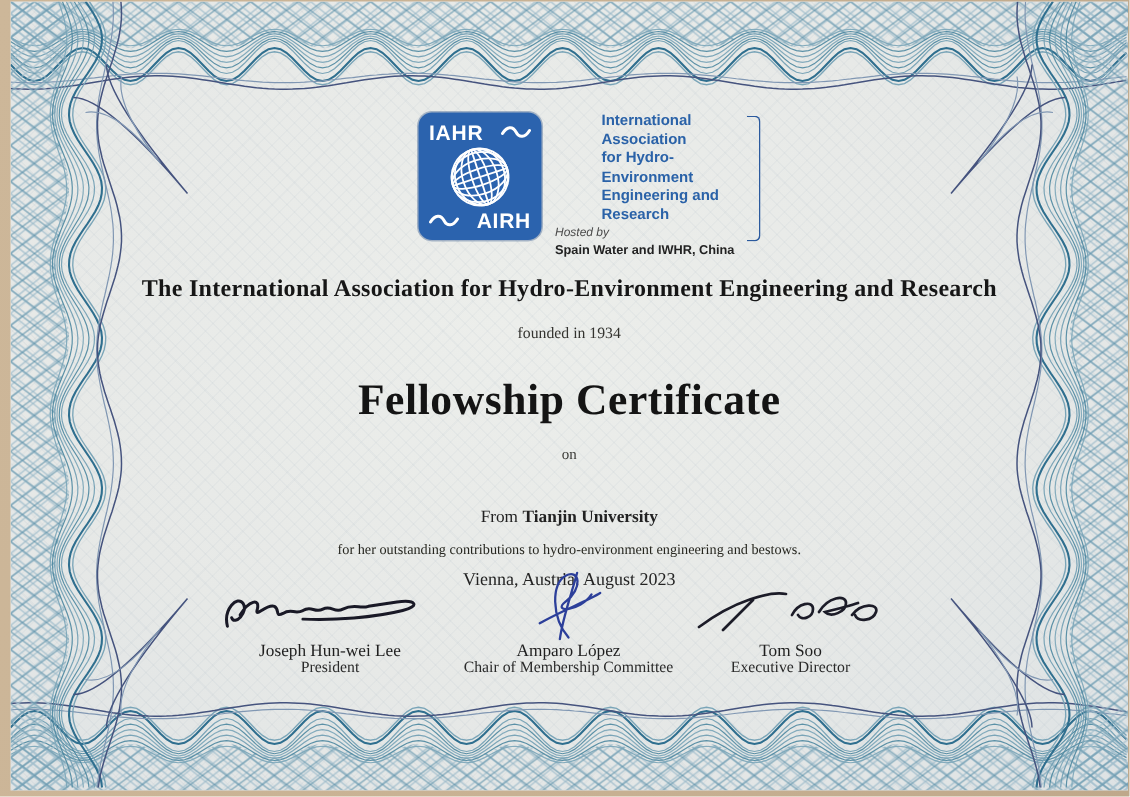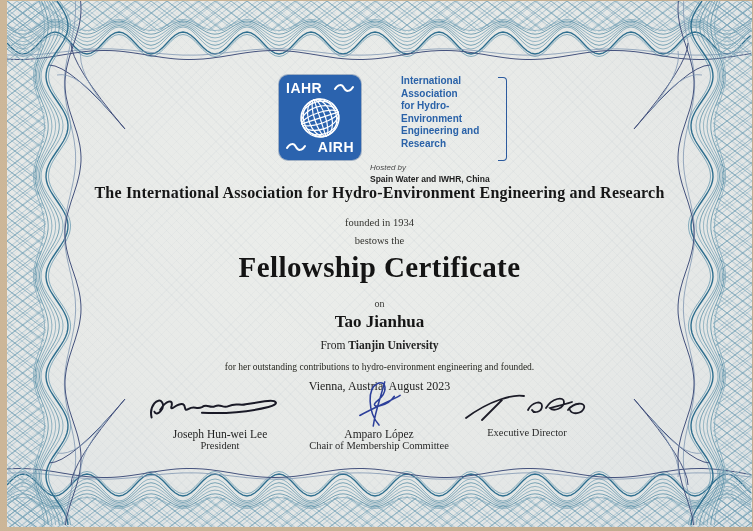--- a/index.html
+++ b/index.html
@@ -31,21 +31,21 @@
     box-shadow:0 0 0 1px rgba(30,70,130,.35);
     display:flex;flex-direction:column;justify-content:space-between;
     padding:6px 7px;box-sizing:border-box;color:#fff;
     font-family:"Liberation Sans",sans-serif;
   }
   .logo-row{display:flex;align-items:center;justify-content:space-between;height:14px;}
   .logo-acr{font-weight:bold;font-size:14px;letter-spacing:.5px;line-height:14px;}
   .globe-wrap{display:flex;justify-content:center;}
   .logo-text{margin-left:9px;width:124px;font-family:"Liberation Sans",sans-serif;}
   .org-line{font-weight:bold;font-size:10px;line-height:12.5px;color:#2a62a8;padding-left:31px;}
-  .hosted-label{font-style:italic;font-size:8px;color:#4a4a4a;margin-top:13px;}
+  .hosted-label{font-style:italic;font-size:8px;color:#4a4a4a;margin-top:0;}
   .hosted-value{font-weight:bold;font-size:8.5px;color:#222;margin-top:2px;}
   .bracket{
     width:8px;height:82px;margin-left:4px;margin-top:2px;
     border-top:1.5px solid #2b5a9e;border-right:1.5px solid #2b5a9e;border-bottom:1.5px solid #2b5a9e;
     border-radius:0 4px 4px 0;
   }
 
   
   .heading{top:183px;font-weight:bold;font-size:16px;letter-spacing:.2px;color:#161616;}
   .founded{top:216px;font-size:10.5px;color:#33332f;}
@@ -176,28 +176,26 @@
         <div class="org-line">for Hydro-Environment</div>
         <div class="org-line">Engineering and Research</div>
         <div class="hosted-label">Hosted by</div>
         <div class="hosted-value">Spain Water and IWHR, China</div>
       </div>
       <div class="bracket"></div>
     </div>
 
     <div class="cline heading">The International Association for Hydro-Environment Engineering and Research</div>
     <div class="cline founded">founded in 1934</div>
-    <div class="cline bestows">bestows the</div>
     <div class="cline on-label">on</div>
     <div class="cline cert-title">Fellowship Certificate</div>
-    <div class="cline recipient">Tao Jianhua</div>
     <div class="cline from-line">
       <span class="from-label">From</span><b>Tianjin University</b>
     </div>
-    <div class="cline citation">for her outstanding contributions to hydro-environment engineering and founded.</div>
+    <div class="cline citation">for her outstanding contributions to hydro-environment engineering and bestows.</div>
     <div class="cline place-date">Vienna, Austria. August 2023</div>
 
     <div class="signatory s2">
       <svg class="sig-svg" width="80" height="48" viewBox="0 0 80 50">
         <path d="M40 48 C28 34 28 10 38 5 C48 0 50 14 38 23 C28 31 48 30 56 18
                  M20 38 C34 30 54 22 62 17
                  M46 3 C42 18 36 34 34 49" stroke="#2c3f9a" stroke-width="1.6" fill="none" stroke-linecap="round"></path>
       </svg>
       <div class="sig-name">Amparo López</div>
       <div class="sig-title">Chair of Membership Committee</div>
@@ -215,17 +213,18 @@
       <div class="sig-title">President</div>
     </div>
     <div class="signatory s3">
       <svg class="sig-svg" width="130" height="38" viewBox="0 0 130 36">
         <path d="M4 28 C28 10 52 4 62 6
                  M40 10 L20 30
                  M66 20 C70 12 80 10 80 16 C80 22 72 24 70 20
                  M84 18 C90 8 102 6 102 12 C102 18 92 22 88 18 C96 16 104 14 110 12
                  M106 20 C112 12 124 12 122 18 C120 24 110 25 108 20" stroke="#1c1c28" stroke-width="1.8" fill="none" stroke-linecap="round"></path>
       </svg>
+      <div class="sig-name">Tom Soo</div>
       <div class="sig-title">Executive Director</div>
     </div>
 
   </div>
 </div>
 
 </body></html>

